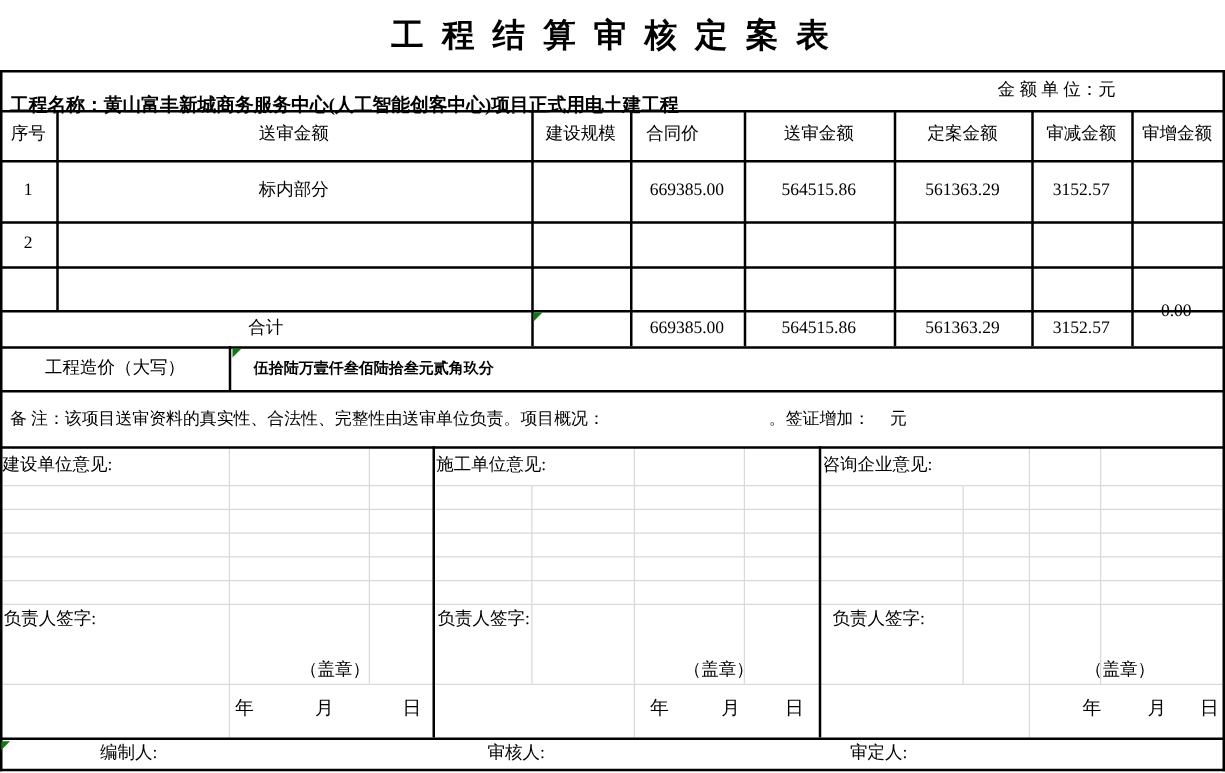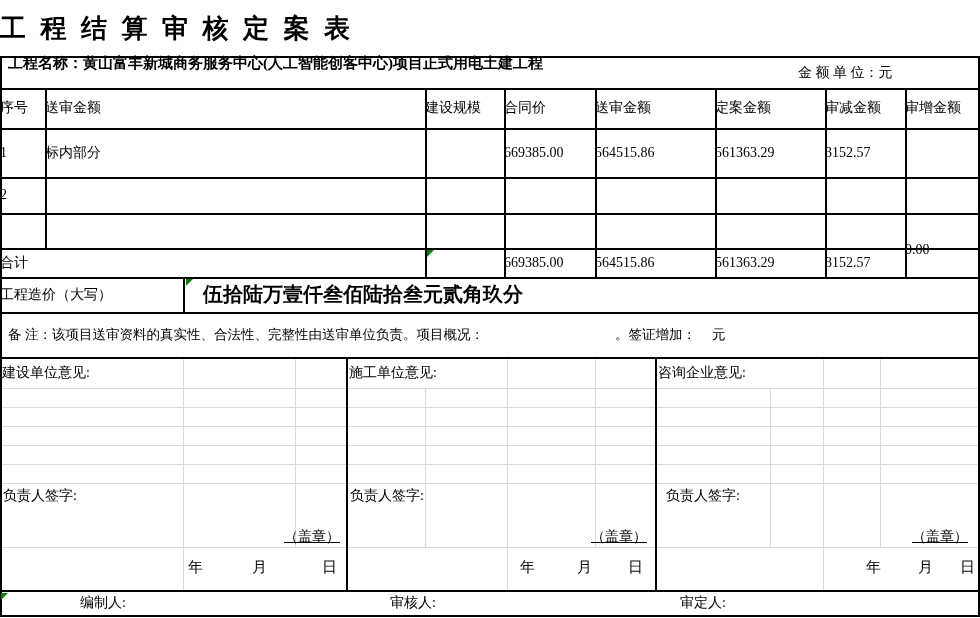--- a/index.html
+++ b/index.html
@@ -1,34 +1,34 @@
 <!DOCTYPE html>
 <html><head>
 <meta charset="utf-8">
 <style>
   html,body{margin:0;padding:0;background:#fff;}
   .sheet{position:relative;width:980px;height:618px;background:#fff;overflow:hidden;
          font-family:"Liberation Serif","DejaVu Serif",serif;color:#000;}
   .t{position:absolute;white-space:nowrap;z-index:3;}
-  .c{}
-  .r{text-align:right;text-decoration:underline;}
+  .c{text-align:center;}
+  .r{}
   .b{font-weight:bold;}
   .hl,.vl{position:absolute;background:#000;z-index:2;}
   .gl{position:absolute;background:#d9d9d9;z-index:1;}
   .tri{position:absolute;width:0;height:0;z-index:4;
        border-top:7px solid #0a7d0a;border-right:7px solid transparent;}
 </style>
 </head>
 <body>
 
 <div class="sheet">
 
   <div class="t c b" style="left:0;top:6px;width:980px;height:46px;line-height:46px;font-size:26px;letter-spacing:4px;">工 程 结 算 审 核 定 案 表</div>
 
-  <div class="t b" style="left:8px;top:48px;height:46px;line-height:30px;font-size:15px;">工程名称：黄山富丰新城商务服务中心(人工智能创客中心)项目正式用电土建工程</div>
+  <div class="t b" style="left:8px;top:70px;height:46px;line-height:30px;font-size:15px;">工程名称：黄山富丰新城商务服务中心(人工智能创客中心)项目正式用电土建工程</div>
   <div class="t" style="left:798px;top:58px;height:30px;line-height:30px;font-size:14px;">金 额 单 位：元</div>
 
   <div class="t c" style="left:0;top:88px;width:45px;height:40px;line-height:40px;font-size:14px;">序号</div>
   <div class="t c" style="left:45px;top:88px;width:380px;height:40px;line-height:40px;font-size:14px;">送审金额</div>
   <div class="t c" style="left:425px;top:88px;width:79px;height:40px;line-height:40px;font-size:14px;">建设规模</div>
   <div class="t c" style="left:504px;top:88px;width:68px;height:40px;line-height:40px;font-size:14px;">合同价</div>
   <div class="t c" style="left:595px;top:88px;width:120px;height:40px;line-height:40px;font-size:14px;">送审金额</div>
   <div class="t c" style="left:715px;top:88px;width:110px;height:40px;line-height:40px;font-size:14px;">定案金额</div>
   <div class="t c" style="left:825px;top:88px;width:80px;height:40px;line-height:40px;font-size:14px;">审减金额</div>
   <div class="t c" style="left:905px;top:88px;width:73px;height:40px;line-height:40px;font-size:14px;">审增金额</div>
@@ -46,21 +46,21 @@
   <div class="t c" style="left:45px;top:177px;width:380px;height:36px;line-height:36px;font-size:14px;"></div>
 
   <div class="t c" style="left:0;top:248px;width:425px;height:29px;line-height:29px;font-size:14px;">合计</div>
   <div class="t c" style="left:504px;top:248px;width:91px;height:29px;line-height:29px;font-size:14px;">669385.00</div>
   <div class="t c" style="left:595px;top:248px;width:120px;height:29px;line-height:29px;font-size:14px;">564515.86</div>
   <div class="t c" style="left:715px;top:248px;width:110px;height:29px;line-height:29px;font-size:14px;">561363.29</div>
   <div class="t c" style="left:825px;top:248px;width:80px;height:29px;line-height:29px;font-size:14px;">3152.57</div>
   <div class="t c" style="left:905px;top:235px;width:72px;height:29px;line-height:29px;font-size:14px;border-radius:14px;">0.00</div>
 
   <div class="t c" style="left:0;top:277px;width:184px;height:35px;line-height:35px;font-size:14px;">工程造价（大写）</div>
-  <div class="t b" style="left:203px;top:277px;height:35px;line-height:35px;font-size:20px;">伍拾陆万壹仟叁佰陆拾叁元贰角玖分</div>
+  <div class="t b" style="left:203px;top:277px;height:35px;line-height:35px;font-size:12px;">伍拾陆万壹仟叁佰陆拾叁元贰角玖分</div>
 
   <div class="t" style="left:8px;top:312px;height:45px;line-height:45px;font-size:13.5px;">备  注：该项目送审资料的真实性、合法性、完整性由送审单位负责。项目概况：</div>
   <div class="t" style="left:615px;top:312px;height:45px;line-height:45px;font-size:13.5px;">。签证增加：</div>
   <div class="t" style="left:712px;top:312px;height:45px;line-height:45px;font-size:13.5px;">元</div>
 
   <div class="t" style="left:2px;top:363px;height:20px;line-height:20px;font-size:14px;">建设单位意见:</div>
   <div class="t" style="left:3px;top:486px;height:20px;line-height:20px;font-size:14px;">负责人签字:</div>
   <div class="t r" style="left:240px;top:527px;width:100px;height:20px;line-height:20px;font-size:14px;">（盖章）</div>
   <div class="t" style="left:188px;top:556px;height:22px;line-height:22px;font-size:15px;">年</div>
   <div class="t" style="left:252px;top:556px;height:22px;line-height:22px;font-size:15px;">月</div>

